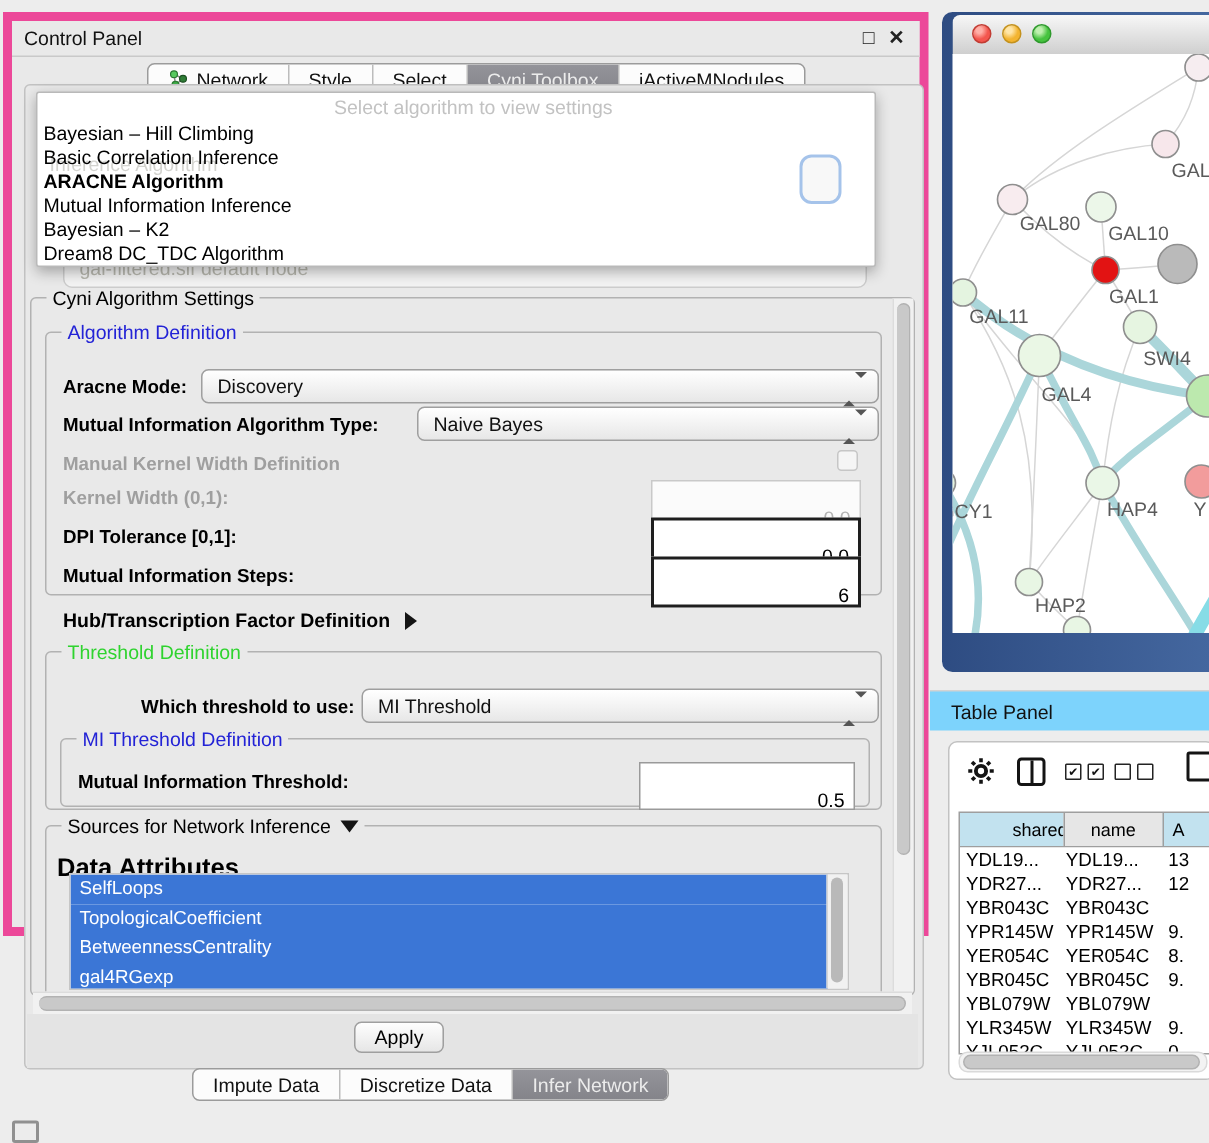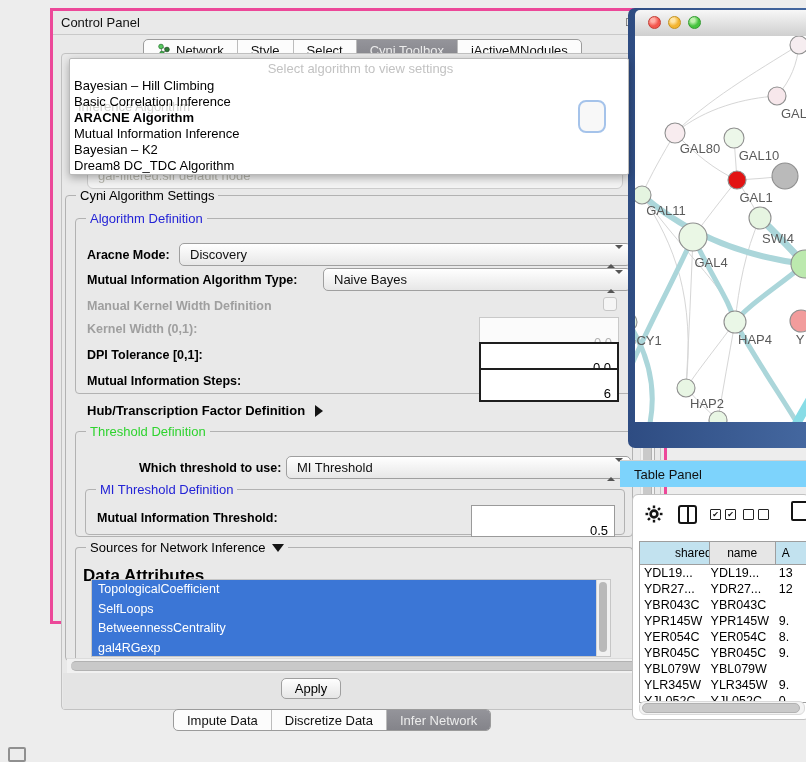--- a/index.html
+++ b/index.html
@@ -2,21 +2,21 @@
 <html><head>
 <meta charset="utf-8">
 <style>
   html,body{margin:0;padding:0;width:806px;height:762px;overflow:hidden;
     background:#ededed;font-family:"Liberation Sans",sans-serif;
     -webkit-font-smoothing:antialiased;}
   #app{position:relative;width:806px;height:762px;}
 
   
   #cwin{position:absolute;left:2px;top:8px;width:617px;height:616px;
-    background:#e9e9e9;border:3px solid #ec4899;box-sizing:border-box;margin-left:48px;}
+    background:#e9e9e9;border:6px solid #ec4899;box-sizing:border-box;}
   #cwin .titlebar{position:absolute;left:0;top:0;right:0;height:24px;
     border-bottom:1px solid #c9c9c9;display:flex;align-items:center;
     padding-left:8px;font-size:13px;color:#111;background:#e9e9e9;box-sizing:border-box;}
   .winbtn{position:absolute;top:3px;font-size:13px;font-weight:bold;color:#222;cursor:default;}
   #btn-float{right:30px;}
   #btn-close{right:10px;}
 
   
   .seg{display:flex;position:absolute;height:22px;background:#fcfcfc;
     border:1px solid #9b9b9b;border-radius:5px;overflow:hidden;
@@ -270,22 +270,22 @@
     <div class="inp" style="left:418px;top:494px;width:144px;height:22px;line-height:20px;">0.5</div>
 
     <div class="grp" style="left:22px;top:536px;width:558px;height:112px;border-bottom:none;border-radius:4px 4px 0 0;">
       <span class="gt">
         <span>Sources for Network Inference</span><span class="tri-d"></span>
       </span>
     </div>
     <span class="lbl" style="left:30px;top:555px;font-size:17px;">Data Attributes</span>
 
     <div class="attr-list">
+      <div class="attr-item">SelfLoops</div>
       <div class="attr-item">TopologicalCoefficient</div>
-      <div class="attr-item">SelfLoops</div>
       <div class="attr-item">BetweennessCentrality</div>
       <div class="attr-item">gal4RGexp</div>
       <div class="attr-sb">
           <div class="th"></div>
         </div>
     </div>
 
     <div class="sb-v">
         <div class="th"></div>
       </div>

